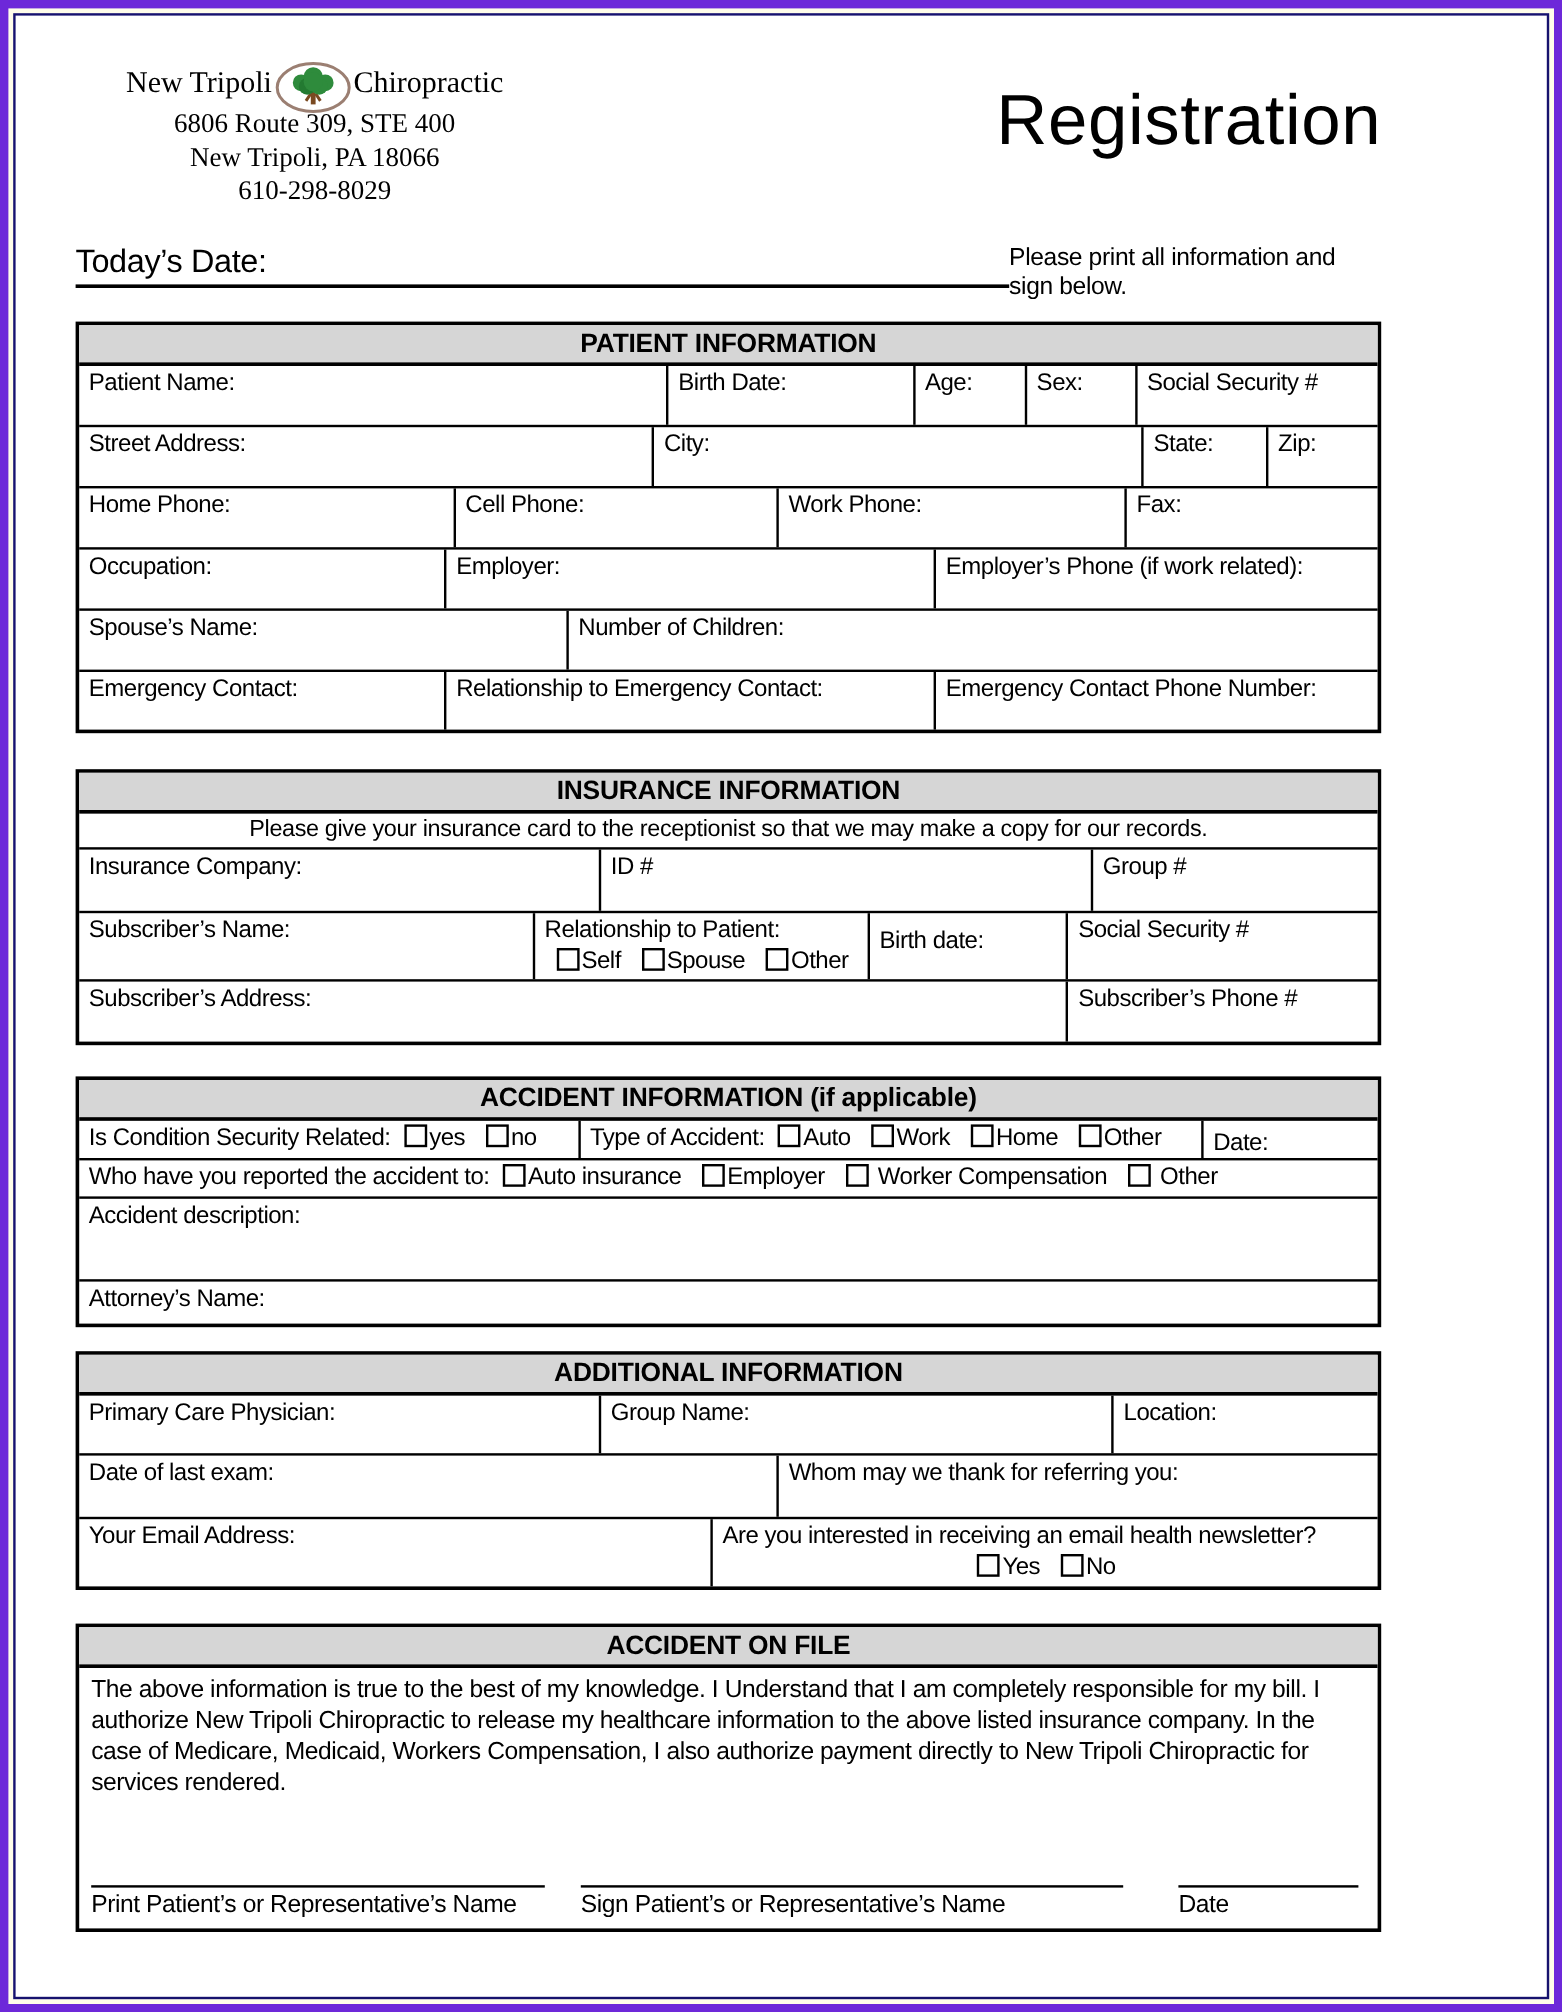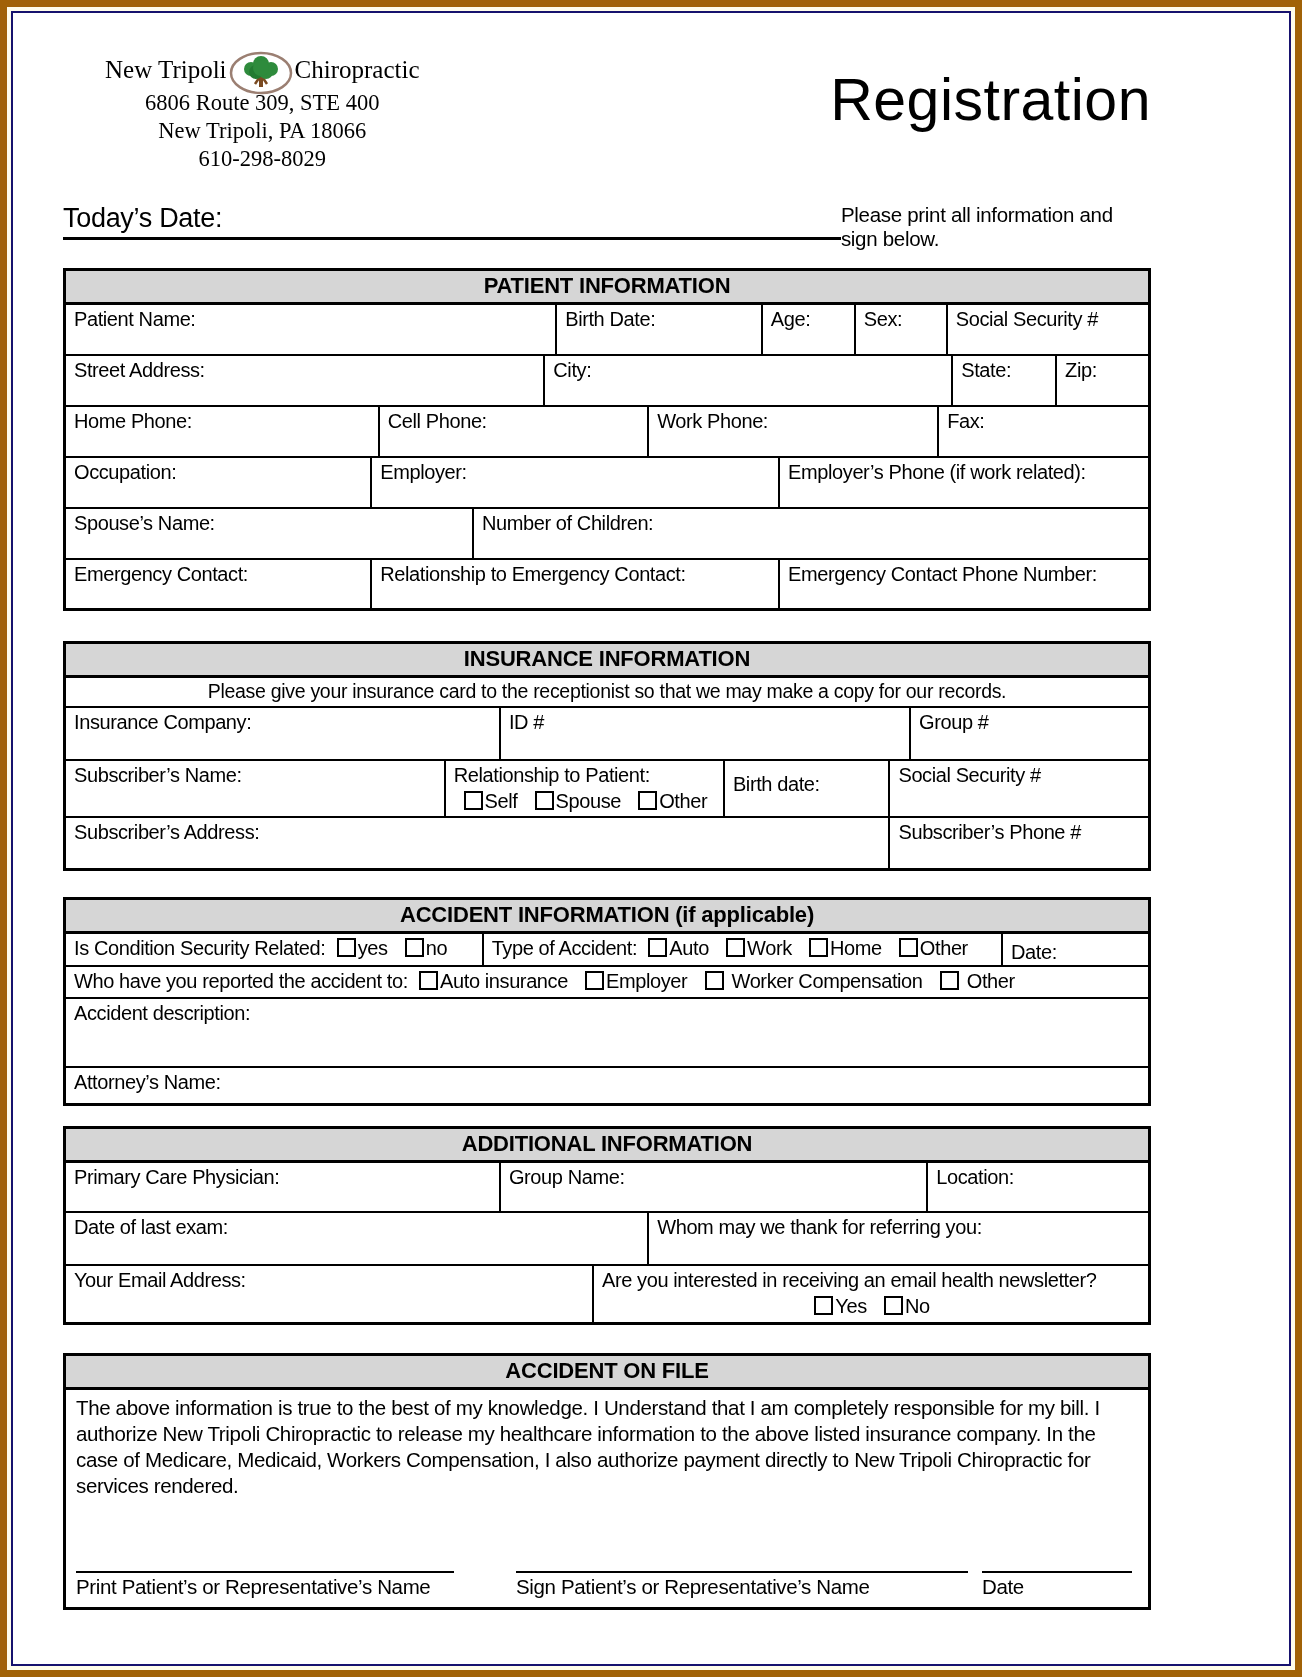--- a/index.html
+++ b/index.html
@@ -1,16 +1,16 @@
 <!DOCTYPE html>
 <html><head>
 <meta charset="utf-8">
 <style>
   html,body{margin:0;padding:0;background:#ffffff;}
-  .frame{width:1302px;height:1677px;box-sizing:border-box;background:#a16207;padding:7px;}
+  .frame{width:1302px;height:1677px;box-sizing:border-box;background:#6d28d9;padding:7px;}
   .frame-cream{width:100%;height:100%;box-sizing:border-box;background:#fffdea;padding:4px;}
   .page{width:100%;height:100%;box-sizing:border-box;background:#ffffff;border:2px solid #17126e;
         padding:38px 138px 0 50px;font-family:"Liberation Sans",sans-serif;color:#000;overflow:hidden;}
 
   
   .header-row{display:flex;align-items:flex-start;}
   .clinic{margin-left:42px;text-align:center;font-family:"Liberation Serif",serif;font-size:22.5px;line-height:1.25;}
   .clinic-name{font-size:25px;display:flex;align-items:center;justify-content:center;}
   .logo{width:64px;height:44px;margin:0 2px -6px 2px;}
   .reg-title{margin-left:auto;font-size:59px;font-weight:400;letter-spacing:0.5px;line-height:1;margin-top:20px;}
@@ -41,21 +41,21 @@
 
   
   .sig-body{height:217px;box-sizing:border-box;display:flex;flex-direction:column;
             padding:5px 14px 6px 10px;}
   .sig-par{font-size:20.5px;line-height:1.27;letter-spacing:-0.35px;}
   .sig-lines{margin-top:auto;display:flex;align-items:flex-end;padding-bottom:2px;}
   .sigcol{font-size:20.5px;letter-spacing:-0.35px;}
   .sigcol .line{border-bottom:2px solid #000;height:14px;}
   .sigcol .sl-label{padding-top:2px;}
   .sigcol1{width:378px;}
-  .sigcol2{width:452px;margin-left:62px;}
+  .sigcol2{width:452px;margin-left:30px;}
   .sigcol3{width:150px;margin-left:auto;margin-right:2px;}
 
   .mt12{margin-top:12px;} .mt30{margin-top:30px;} .mt26{margin-top:26px;} .mt20{margin-top:20px;} .mt28{margin-top:28px;}
 </style>
 </head>
 <body>
 
 <div class="frame">
 <div class="frame-cream">
 <div class="page">

